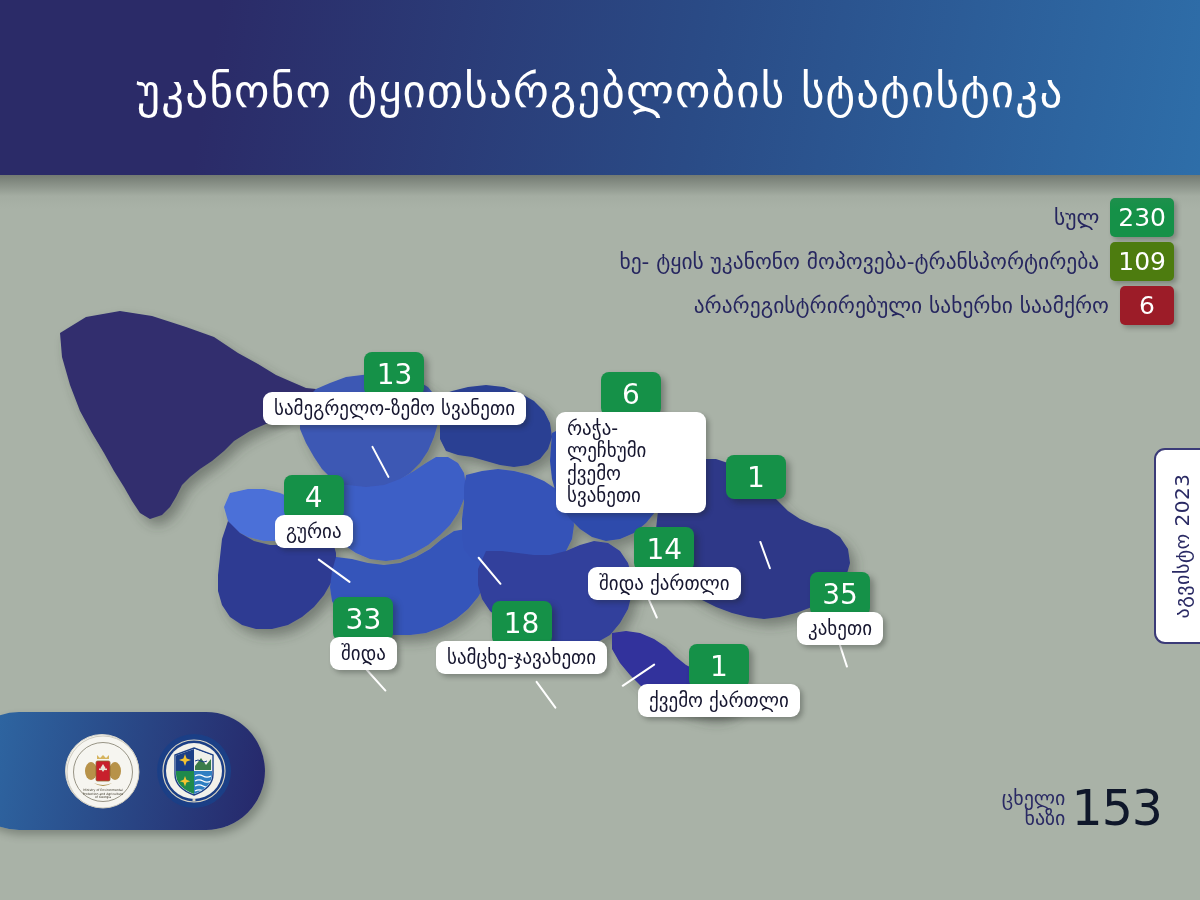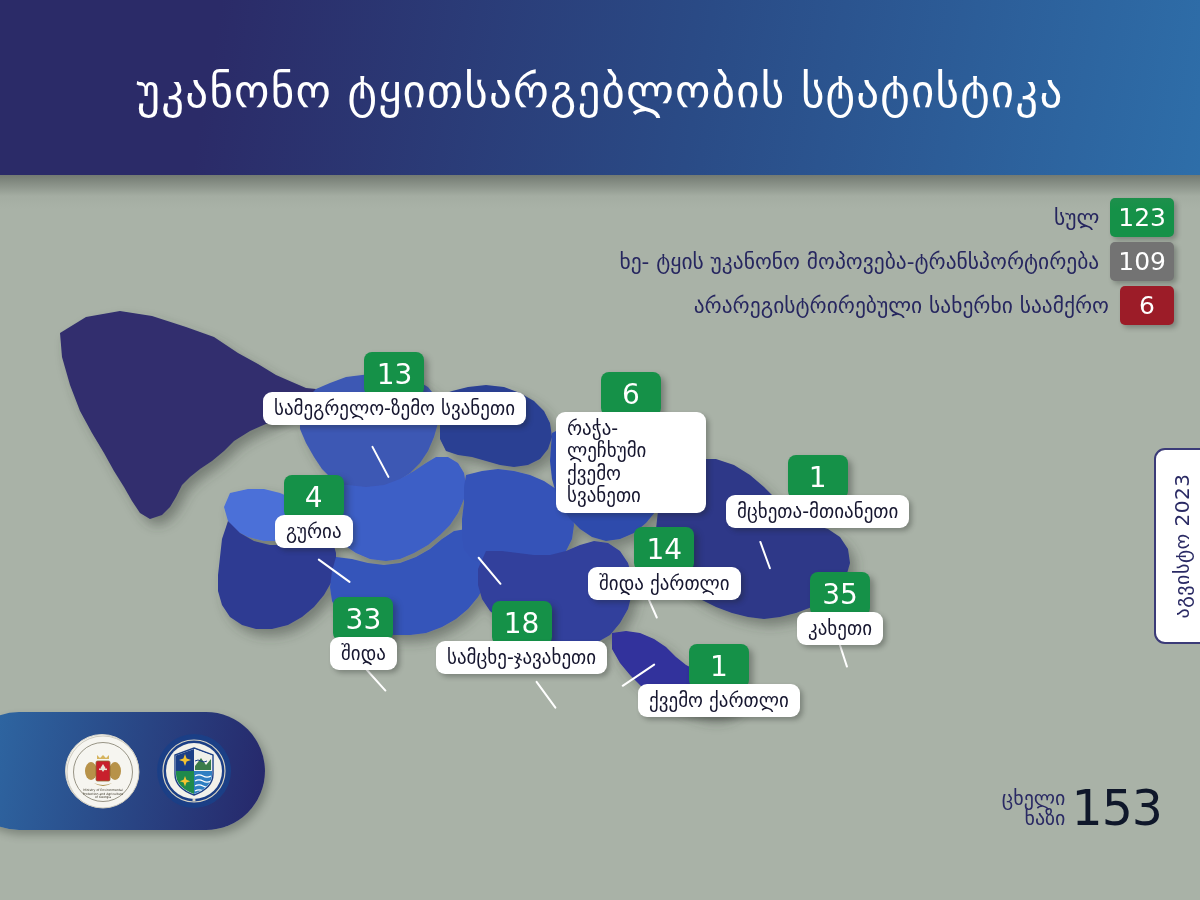--- a/index.html
+++ b/index.html
@@ -221,26 +221,26 @@
 
   <div id="header">
     <h1 id="header-title">უკანონო ტყითსარგებლობის სტატისტიკა</h1>
   </div>
   <div id="header-shadow"></div>
 
   <div id="legend">
 
     <div class="legend-row">
       <span class="legend-label">სულ</span>
-      <span class="legend-chip" style="background:#159148">123</span>
+      <span class="legend-chip" style="background:#159148">230</span>
     </div>
 
     <div class="legend-row">
       <span class="legend-label">ხე- ტყის უკანონო  მოპოვება-ტრანსპორტირება</span>
-      <span class="legend-chip" style="background:#737373">109</span>
+      <span class="legend-chip" style="background:#4d7c0f">109</span>
     </div>
 
     <div class="legend-row">
       <span class="legend-label">არარეგისტრირებული სახერხი საამქრო</span>
       <span class="legend-chip" style="background:#9c1c28">6</span>
     </div>
 
   </div>
 
   <div id="map-wrap">
@@ -323,21 +323,20 @@
     <span class="callout-name">სამეგრელო-ზემო სვანეთი</span>
   </div>
 
   <div class="callout" style="left:556px; top:372px; width:150px;">
     <span class="callout-badge" style="background:#159148">6</span>
     <span class="callout-name two-line">რაჭა-ლეჩხუმი<br>ქვემო სვანეთი</span>
   </div>
 
   <div class="callout" style="left:726px; top:455px;">
     <span class="callout-badge" style="background:#159148">1</span>
-    <span class="callout-name">მცხეთა-მთიანეთი</span>
   </div>
 
   <div class="callout" style="left:275px; top:475px;">
     <span class="callout-badge" style="background:#159148">4</span>
     <span class="callout-name">გურია</span>
   </div>
 
 
   <div class="callout" style="left:588px; top:527px;">
     <span class="callout-badge" style="background:#159148">14</span>

